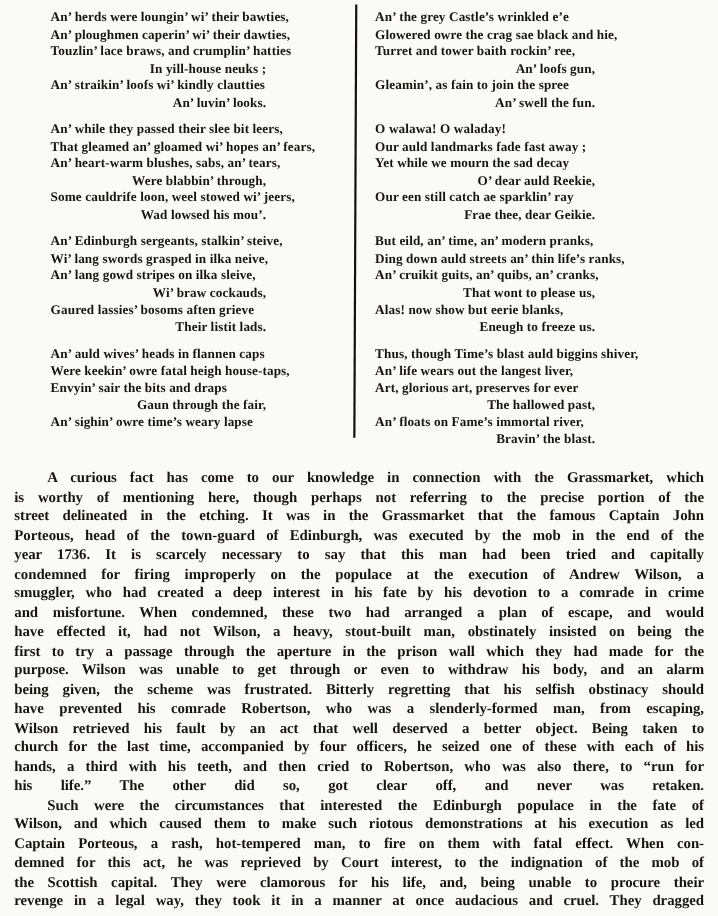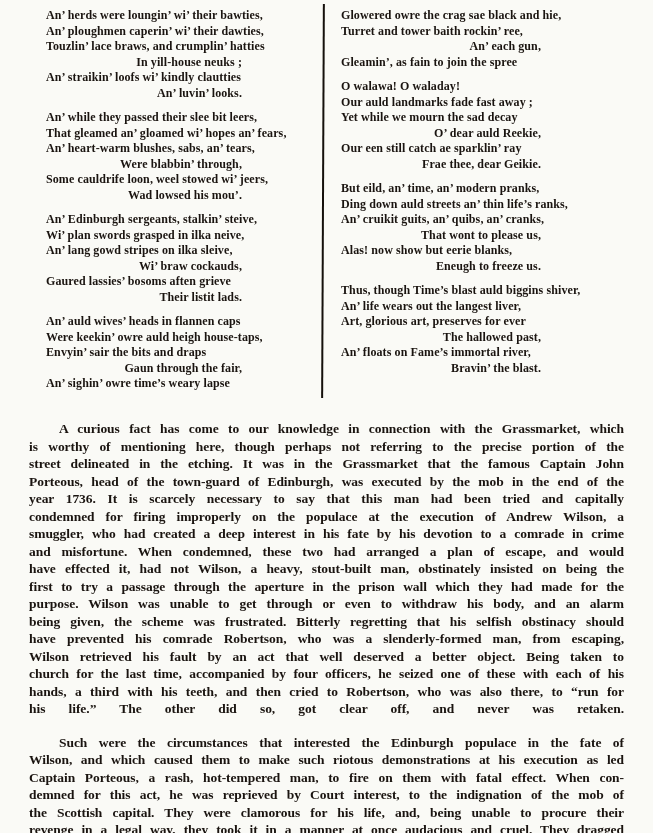--- a/index.html
+++ b/index.html
@@ -66,21 +66,21 @@
   .col-right .poem-line.indent {
     text-align: right;
     padding-right: 112px;
   }
   
   .prose-section {
     margin-top: 9px;
     padding: 0 13px;
   }
   .para {
-    margin: 16px;
+    margin: 0;
   }
   .prose-line {
     font-size: 13.5px;
     line-height: 17.5px;
     text-align: justify;
     text-align-last: justify;
     letter-spacing: -0.05px;
     word-spacing: 0.5px;
   }
   .para > .prose-line:first-of-type {
@@ -110,46 +110,48 @@
         <div class="poem-line">An’ while they passed their slee bit leers,</div>
           <div class="poem-line">That gleamed an’ gloamed wi’ hopes an’ fears,</div>
           <div class="poem-line">An’ heart-warm blushes, sabs, an’ tears,</div>
           <div class="poem-line indent">Were blabbin’ through,</div>
           <div class="poem-line">Some cauldrife loon, weel stowed wi’ jeers,</div>
           <div class="poem-line indent">Wad lowsed his mou’.</div>
         </div>
         <div class="stanza">
 
         <div class="poem-line">An’ Edinburgh sergeants, stalkin’ steive,</div>
-          <div class="poem-line">Wi’ plan swords grasped in ilka neive,</div>
+          <div class="poem-line">Wi’ lang swords grasped in ilka neive,</div>
           <div class="poem-line">An’ lang gowd stripes on ilka sleive,</div>
           <div class="poem-line indent">Wi’ braw cockauds,</div>
           <div class="poem-line">Gaured lassies’ bosoms aften grieve</div>
           <div class="poem-line indent">Their listit lads.</div>
         </div>
         <div class="stanza">
 
         <div class="poem-line">An’ auld wives’ heads in flannen caps</div>
-          <div class="poem-line">Were keekin’ owre auld heigh house-taps,</div>
+          <div class="poem-line">Were keekin’ owre fatal heigh house-taps,</div>
           <div class="poem-line">Envyin’ sair the bits and draps</div>
           <div class="poem-line indent">Gaun through the fair,</div>
           <div class="poem-line">An’ sighin’ owre time’s weary lapse</div>
         </div>
       </div>
 
     <div class="divider"></div>
 
     <div class="poem-col col-right">
 
     <div class="stanza">
 
+        <div class="poem-line">An’ the grey Castle’s wrinkled e’e</div>
           <div class="poem-line">Glowered owre the crag sae black and hie,</div>
           <div class="poem-line">Turret and tower baith rockin’ ree,</div>
-          <div class="poem-line indent">An’ each gun,</div>
+          <div class="poem-line indent">An’ loofs gun,</div>
           <div class="poem-line">Gleamin’, as fain to join the spree</div>
+          <div class="poem-line indent">An’ swell the fun.</div>
         </div>
         <div class="stanza">
 
         <div class="poem-line">O walawa! O waladay!</div>
           <div class="poem-line">Our auld landmarks fade fast away ;</div>
           <div class="poem-line">Yet while we mourn the sad decay</div>
           <div class="poem-line indent">O’ dear auld Reekie,</div>
           <div class="poem-line">Our een still catch ae sparklin’ ray</div>
           <div class="poem-line indent">Frae thee, dear Geikie.</div>
         </div>

